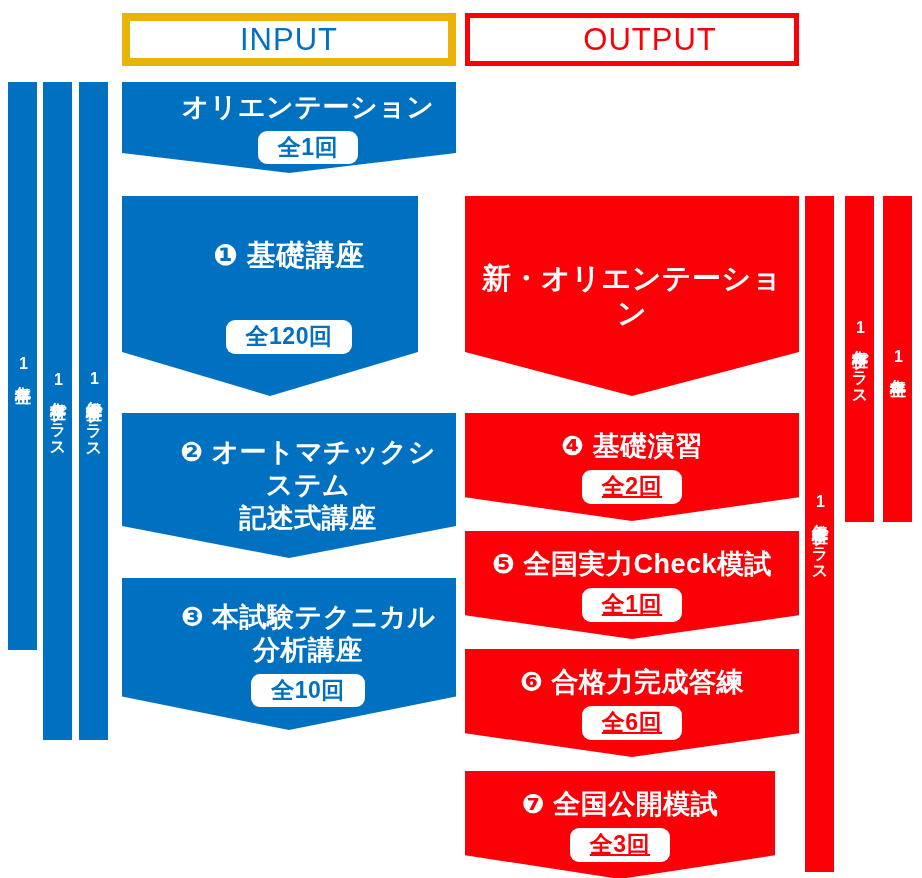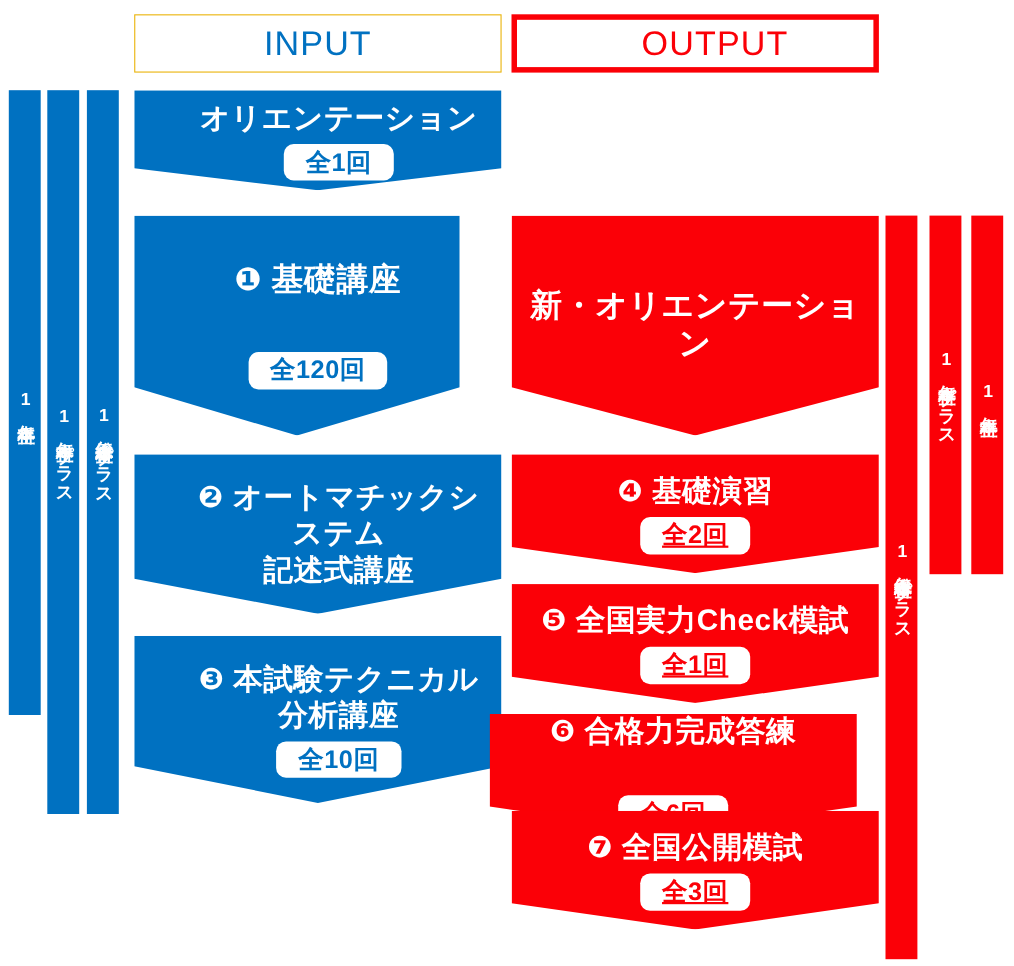--- a/index.html
+++ b/index.html
@@ -24,21 +24,21 @@
     box-sizing: border-box;
     background: #ffffff;
     display: flex;
     align-items: center;
     justify-content: center;
     font-size: 31px;
     letter-spacing: 1px;
   }
   .hdr.input {
     left: 122px; top: 13px; width: 334px; height: 53px;
-    border: 1px solid #eab308;
+    border: 8px solid #eab308;
     color: #0071c1;
   }
   .hdr.output {
     left: 465px; top: 13px; width: 334px; height: 53px;
     border: 5px solid #fb0007;
     color: #fb0007;
     padding-left: 36px;
   }
 
   
@@ -156,23 +156,23 @@
   <div class="flowbox red arrowed" style="left:465px; top:413px; width:334px; height:108px;">
     <div class="title">❹ 基礎演習</div>
     <div class="badge">全2回</div>
   </div>
 
   <div class="flowbox red arrowed" style="left:465px; top:531px; width:334px; height:108px;">
     <div class="title">❺ 全国実力Check模試</div>
     <div class="badge">全1回</div>
   </div>
 
-  <div class="flowbox red arrowed" style="left:445px; top:649px; width:334px; height:108px;justify-content:space-between;">
+  <div class="flowbox red arrowed" style="left:465px; top:649px; width:334px; height:108px;">
     <div class="title">❻ 合格力完成答練</div>
     <div class="badge">全6回</div>
   </div>
 
-  <div class="flowbox red arrowed" style="left:465px; top:737px; width:334px; height:108px;">
+  <div class="flowbox red arrowed" style="left:465px; top:771px; width:310px; height:108px;">
     <div class="title">❼ 全国公開模試</div>
     <div class="badge">全3回</div>
   </div>
 
 </div>
 
 </body></html>

